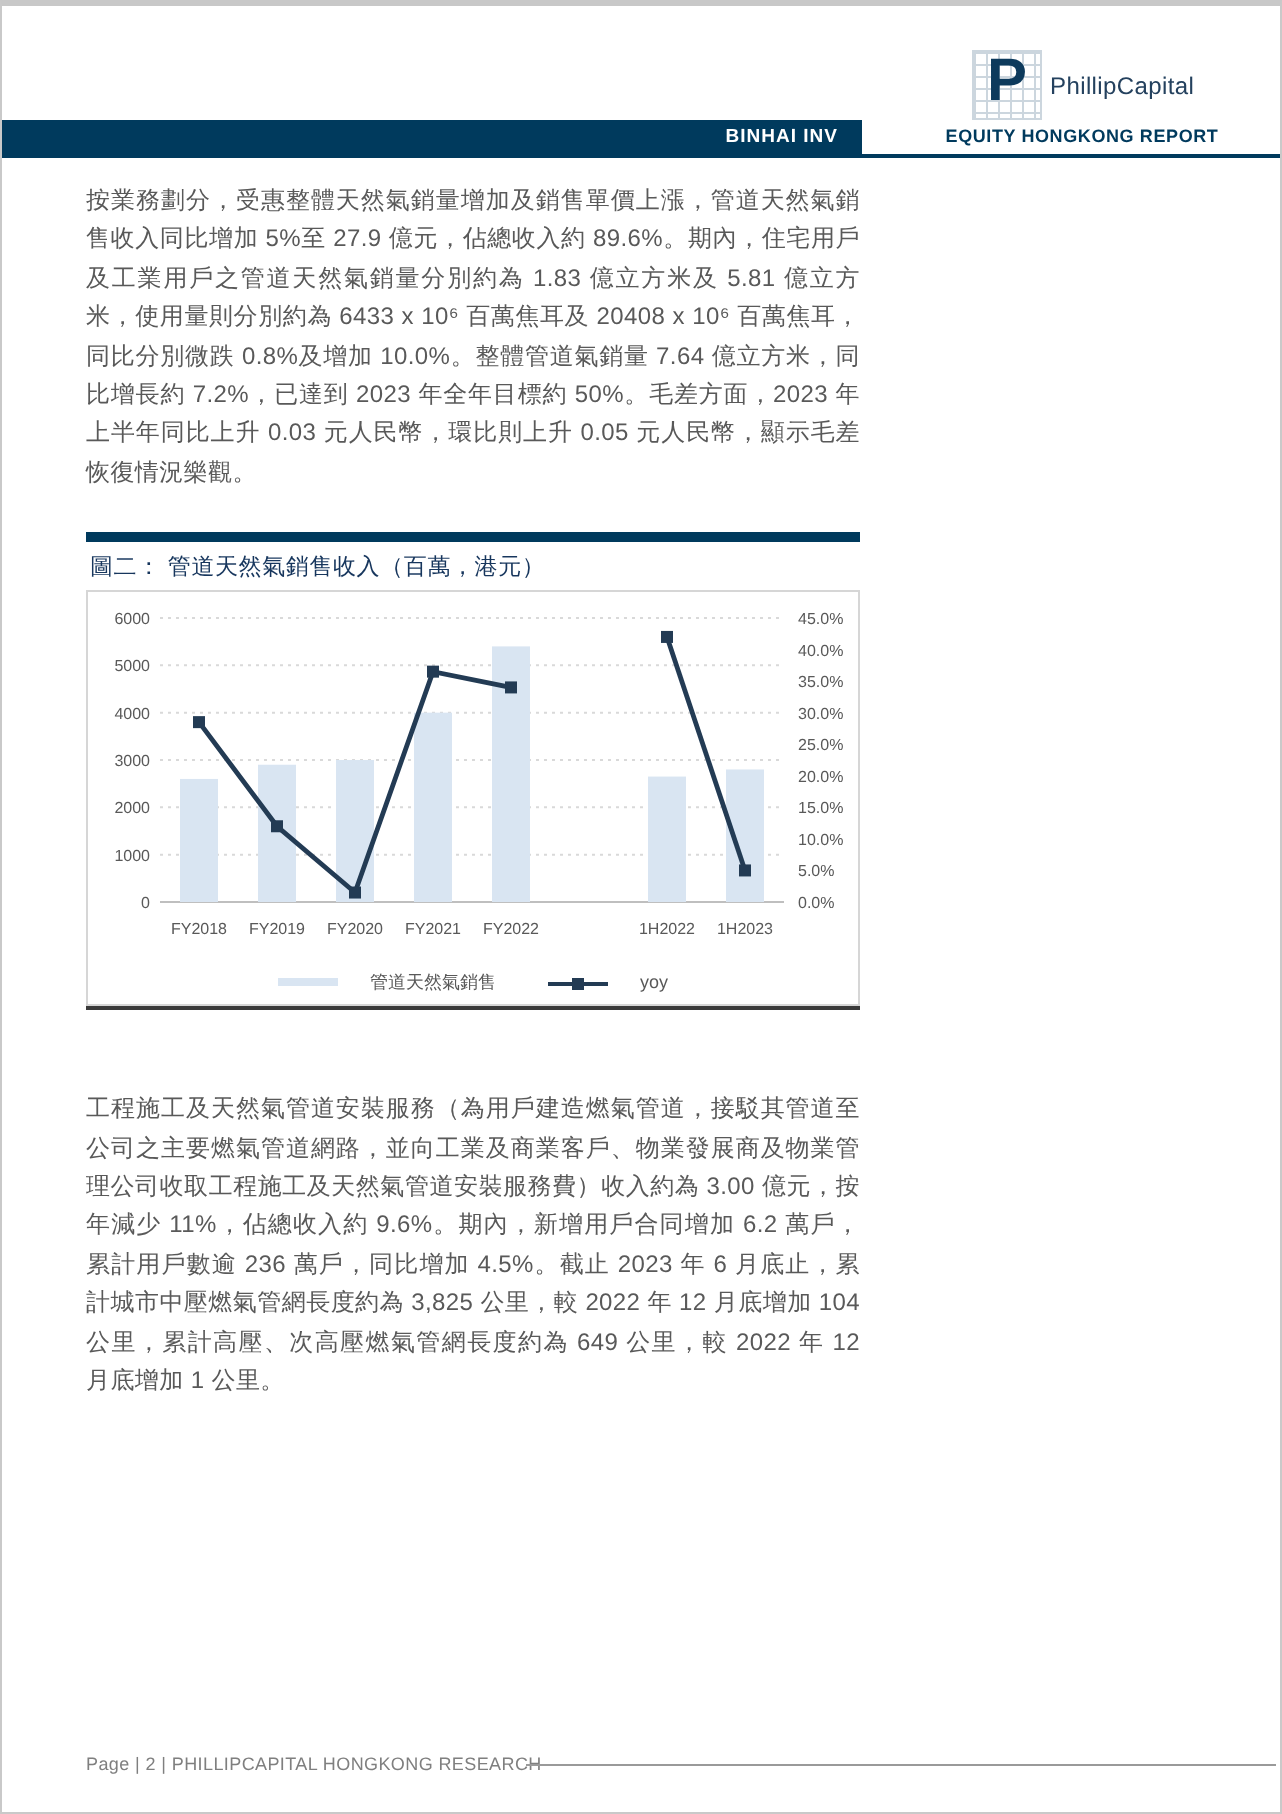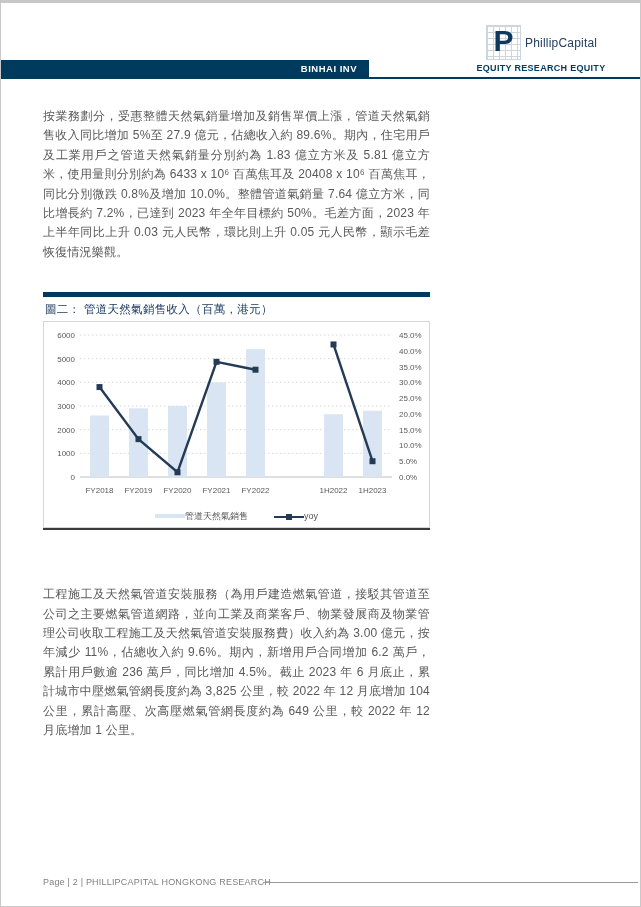--- a/index.html
+++ b/index.html
@@ -14,52 +14,52 @@
   .logo-grid{
     width:35px; height:35px; margin-right:4px;
     background-image:linear-gradient(#ccd6de 1px, transparent 1px),
                      linear-gradient(90deg,#ccd6de 1px, transparent 1px);
     background-size:6px 6px; border:1px solid #ccd6de;
     display:flex; align-items:center; justify-content:center;
   }
   .logo-letter{ font-size:30px; font-weight:bold; color:#0d3a5c; line-height:1; margin-top:-3px; }
   .brand-name{ font-size:12px; color:#24415e; letter-spacing:0.2px; }
   .band{
-    position:absolute; top:57px; left:0; width:368px; height:17px; background:#003a5d;
+    position:absolute; top:57px; left:0; width:430px; height:17px; background:#003a5d;
     display:flex; align-items:center; justify-content:flex-end; padding-right:12px;
   }
   .band-title{ color:#ffffff; font-size:9.5px; font-weight:bold; letter-spacing:0.5px; }
   .report-type{
     position:absolute; top:60px; left:455px; width:170px; text-align:center;
     color:#003a5d; font-size:9px; font-weight:bold; letter-spacing:0.3px;
   }
   .header-rule{ position:absolute; top:74px; left:0; width:641px; height:2px; background:#003a5d; }
   
-  .main{ position:absolute; top:104px; left:42px; width:387px; }
+  .main{ position:absolute; top:88px; left:42px; width:387px; }
   .para{
     font-size:12px; line-height:19.4px; text-align:justify; color:#595959;
     letter-spacing:0.2px;
   }
-  .para + .figure{ margin-top:30px; }
+  .para + .figure{ margin-top:20px; }
   
   .fig-topbar{ height:5px; background:#003a5d; }
   .fig-title{ padding:5px 2px 4px 2px; font-size:11.5px; color:#17365d; letter-spacing:0.3px; }
   .chart-box{ border:1px solid #d6d6d6; padding:5px 0 2px 0; background:#ffffff; }
   .legend-row{
     display:flex; align-items:center; justify-content:center; gap:26px;
     height:18px; font-size:9px; color:#595959;
   }
-  .legend-item{ display:flex; align-items:center; gap:0; }
+  .legend-item{ display:flex; align-items:center; gap:16px; }
   .legend-swatch-bar{ width:30px; height:4px; background:#d9e5f2; }
   .legend-swatch-line{ position:relative; width:30px; height:7px; }
   .legend-swatch-line .ln{ position:absolute; top:3px; left:0; width:30px; height:2px; background:#233b54; }
   .legend-swatch-line .mk{ position:absolute; top:1px; left:12px; width:6px; height:6px; background:#233b54; }
   .fig-source{ font-size:9.5px; color:#595959; padding:5px 2px 4px 0; }
   .fig-bottombar{ height:2px; background:#3a3a3a; }
-  .figure + .para{ margin-top:55px; }
+  .figure + .para{ margin-top:40px; }
   
   .footer{
     position:absolute; left:42px; right:2px; top:874px;
     display:flex; align-items:center;
   }
   .footer-text{ font-size:9px; color:#7f7f7f; letter-spacing:0.2px; white-space:nowrap; }
   .footer-line{ flex:1; height:1px; background:#9a9a9a; margin-left:-8px; }
   svg text{ font-family:"Liberation Sans","DejaVu Sans",sans-serif; }
 </style>
 </head>
@@ -70,21 +70,21 @@
   <div class="logo-row">
     <div class="logo-grid">
       <span class="logo-letter">P</span>
     </div>
     <span class="brand-name">PhillipCapital</span>
   </div>
 
   <div class="band">
     <span class="band-title">BINHAI INV</span>
   </div>
-  <div class="report-type">EQUITY RESEARCH EQUITY</div>
+  <div class="report-type">EQUITY HONGKONG REPORT</div>
   <div class="header-rule"></div>
 
   <div class="main">
 
     <p class="para">按業務劃分，受惠整體天然氣銷量增加及銷售單價上漲，管道天然氣銷售收入同比增加 5%至 27.9 億元，佔總收入約 89.6%。期內，住宅用戶及工業用戶之管道天然氣銷量分別約為 1.83 億立方米及 5.81 億立方米，使用量則分別約為 6433 x 10⁶ 百萬焦耳及 20408 x 10⁶ 百萬焦耳，同比分別微跌 0.8%及增加 10.0%。整體管道氣銷量 7.64 億立方米，同比增長約 7.2%，已達到 2023 年全年目標約 50%。毛差方面，2023 年上半年同比上升 0.03 元人民幣，環比則上升 0.05 元人民幣，顯示毛差恢復情況樂觀。</p>
 
     <div class="figure">
       <div class="fig-topbar"></div>
       <div class="fig-title">圖二： 管道天然氣銷售收入（百萬，港元）</div>
 

